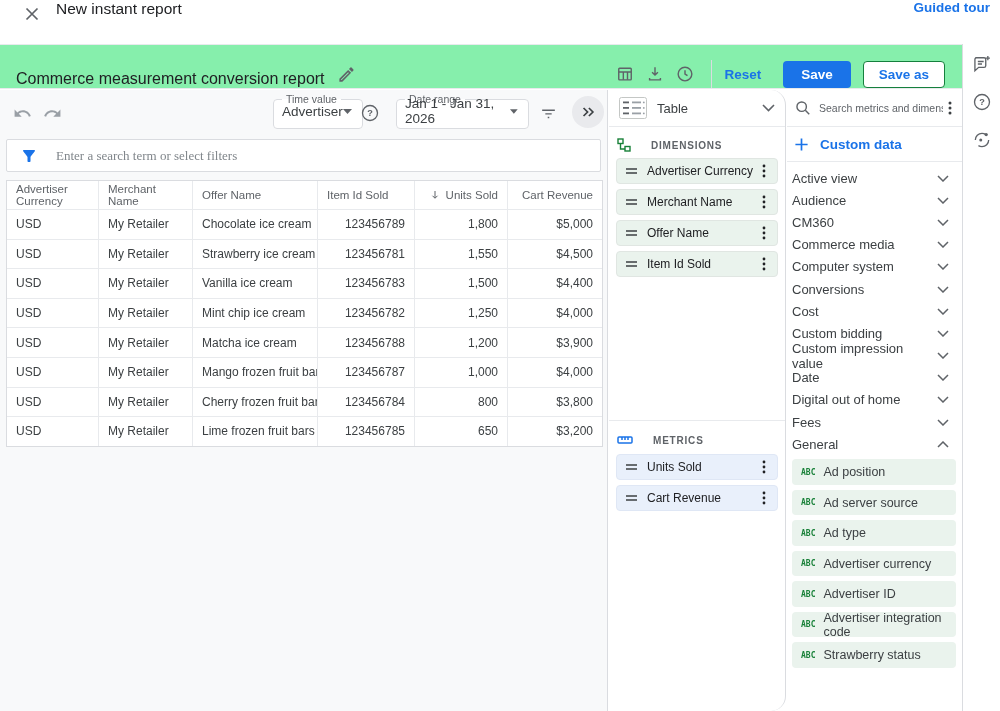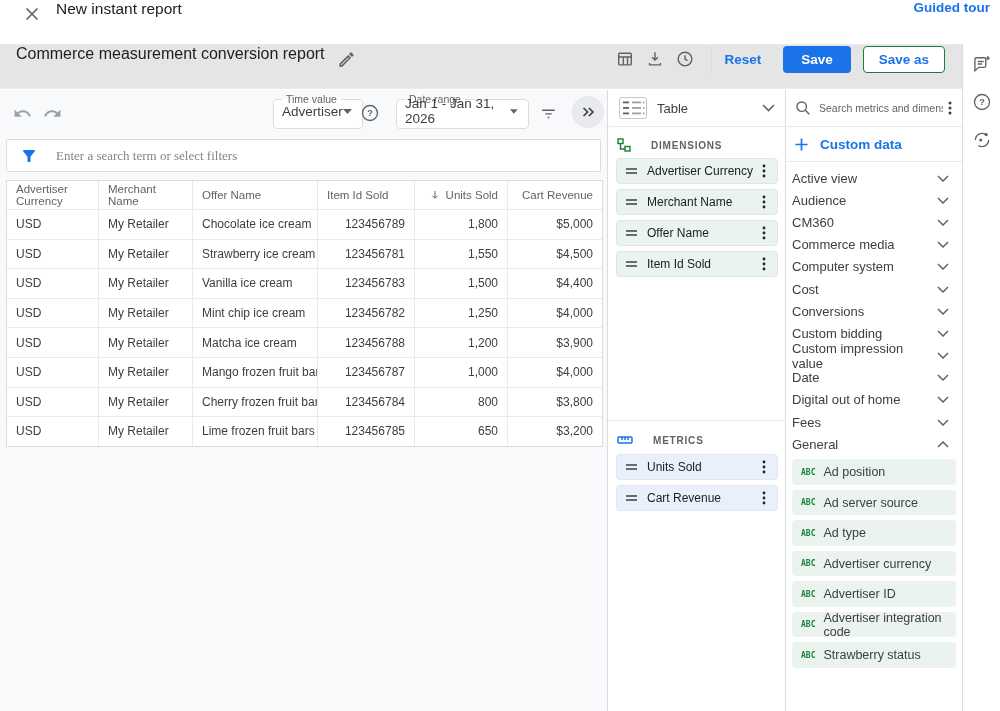--- a/index.html
+++ b/index.html
@@ -7,21 +7,21 @@
   body { font-family:"Liberation Sans", sans-serif; color:#3c4043; }
   #app { position:relative; width:1000px; height:711px; background:#fff; overflow:hidden; }
 
   
   #topbar { position:absolute; left:0; top:0; width:1000px; height:44px; display:flex; align-items:flex-start; background:#fff; }
   #topbar .close-btn { margin-left:18px; width:28px; height:28px; display:flex; align-items:center; justify-content:center; cursor:pointer; }
   #topbar .tb-title { margin-left:10px; font-size:15.5px; color:#202124; }
   #topbar .guided { margin-left:auto; margin-right:10px; font-size:13.5px; font-weight:bold; color:#1a73e8; cursor:pointer; }
 
   
-  #titlebar { position:absolute; left:0; top:44px; width:962px; height:45px; border-top:1px solid #e8eaed; border-bottom:1px solid #e8eaed; background:#e5e5e5; display:flex; align-items:flex-start; }
+  #titlebar { position:absolute; left:0; top:44px; width:962px; height:45px; border-top:1px solid #e8eaed; border-bottom:1px solid #e8eaed; background:#86efac; display:flex; align-items:flex-end; }
   #titlebar .rp-title { margin-left:16px; font-size:16px; color:#202124; }
   .iconbtn { width:28px; height:28px; display:flex; align-items:center; justify-content:center; background:none; border:none; cursor:pointer; }
   #titlebar .edit { margin-left:8px; }
   #titlebar .right-group { margin-left:auto; display:flex; align-items:center; padding-right:17px; }
   #titlebar .right-group .iconbtn { margin-left:2px; }
   .vdivider { width:1px; height:28px; background:#dadce0; margin:0 12px; }
   .txtbtn { font-size:13.5px; font-weight:bold; color:#1a73e8; background:none; border:none; cursor:pointer; }
   .btn-filled { margin-left:22px; height:27px; padding:0 18px; background:#1a73e8; color:#fff; border:none; border-radius:4px; font-size:13.5px; font-weight:bold; cursor:pointer; }
   .btn-outline { margin-left:12px; height:27px; padding:0 15px; background:#fff; color:#1a73e8; border:1px solid #15803d; border-radius:4px; font-size:13.5px; font-weight:bold; cursor:pointer; }
 
@@ -58,21 +58,21 @@
   .thead .th { display:flex; align-items:center; padding:0 9px; border-right:1px solid #e8eaed; font-size:11.5px; }
   .thead .th:last-child { border-right:none; }
   .thead .th.num { justify-content:flex-end; }
   .tbody .tr { border-top:1px solid #e8eaed; height:29.6px; }
   .tbody .td { display:flex; align-items:center; padding:0 9px; border-right:1px solid #e8eaed; color:#3c4043; overflow:hidden; white-space:nowrap; }
   .tbody .td:last-child { border-right:none; }
   .tbody .td:nth-child(n+4) { justify-content:flex-end; }
   .sort-ic { margin-right:5px; display:flex; }
 
   
-  #builder { position:absolute; left:609px; top:90px; width:177px; height:621px; background:#fff; border-right:1px solid #dadce0; }
+  #builder { position:absolute; left:609px; top:90px; width:177px; height:621px; background:#fff; border-right:1px solid #dadce0;border-radius:15px; }
   #chart-selector { height:37px; border-bottom:1px solid #e8eaed; display:flex; align-items:center; padding:0 10px; cursor:pointer; }
   #chart-selector .ct-label { margin-left:10px; font-size:13px; color:#3c4043; }
   #chart-selector .caret { margin-left:auto; }
   .sec-header { display:flex; align-items:center; gap:20px; padding:11px 0 4px 8px; }
   .sec-label { font-size:10px; font-weight:bold; letter-spacing:0.8px; color:#5f6368; }
   .chiplist { padding:2px 7px 0 7px; }
   .chip { height:26px; margin-bottom:5px; border-radius:4px; display:flex; align-items:center; padding:0 6px 0 8px; cursor:grab; }
   .chip.green { background:#eaf3ed; border:1px solid #e0e6e2; }
   .chip.blue  { background:#e9f0fb; border:1px solid #dfe7f5; }
   .chip .chip-label { margin-left:9px; font-size:12px; color:#202124; }
@@ -513,30 +513,30 @@
         <div class="cat-row">
           <span class="cat-label">Computer system</span>
           <span class="chev">
             <svg width="12" height="7" viewBox="0 0 12 7" fill="none" stroke="#5f6368" stroke-width="1.5">
               <path d="M1 1l5 5 5-5"></path>
             </svg>
           </span>
         </div>
 
         <div class="cat-row">
+          <span class="cat-label">Conversions</span>
+          <span class="chev">
+            <svg width="12" height="7" viewBox="0 0 12 7" fill="none" stroke="#5f6368" stroke-width="1.5">
+              <path d="M1 1l5 5 5-5"></path>
+            </svg>
+          </span>
+        </div>
+
+        <div class="cat-row">
           <span class="cat-label">Cost</span>
-          <span class="chev">
-            <svg width="12" height="7" viewBox="0 0 12 7" fill="none" stroke="#5f6368" stroke-width="1.5">
-              <path d="M1 1l5 5 5-5"></path>
-            </svg>
-          </span>
-        </div>
-
-        <div class="cat-row">
-          <span class="cat-label">Conversions</span>
           <span class="chev">
             <svg width="12" height="7" viewBox="0 0 12 7" fill="none" stroke="#5f6368" stroke-width="1.5">
               <path d="M1 1l5 5 5-5"></path>
             </svg>
           </span>
         </div>
 
         <div class="cat-row">
           <span class="cat-label">Custom bidding</span>
           <span class="chev">

